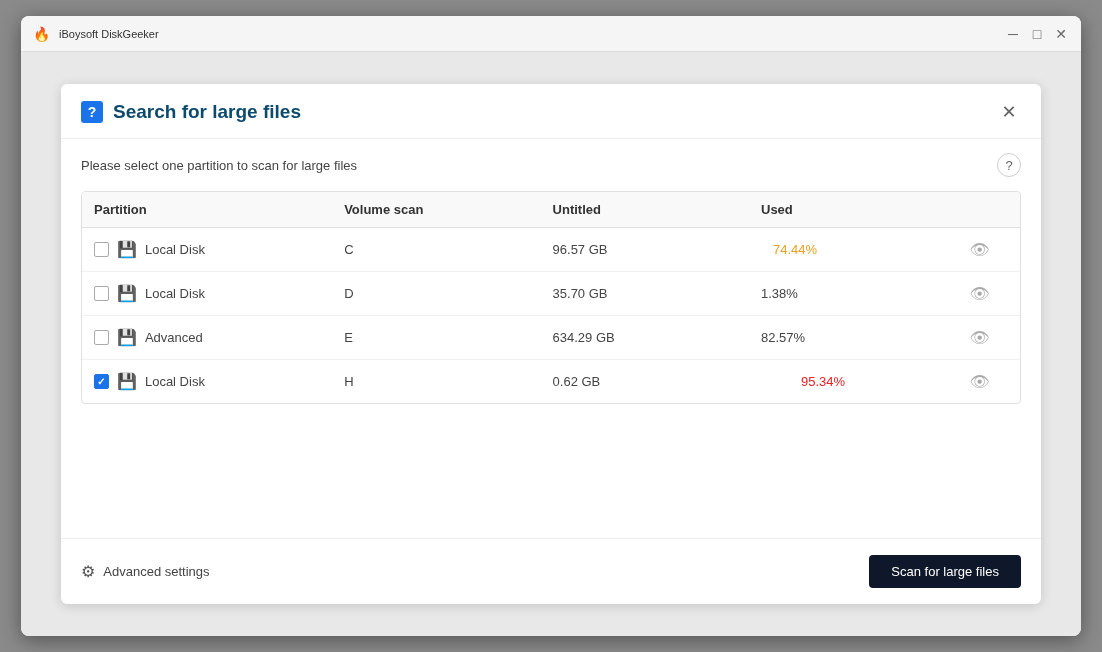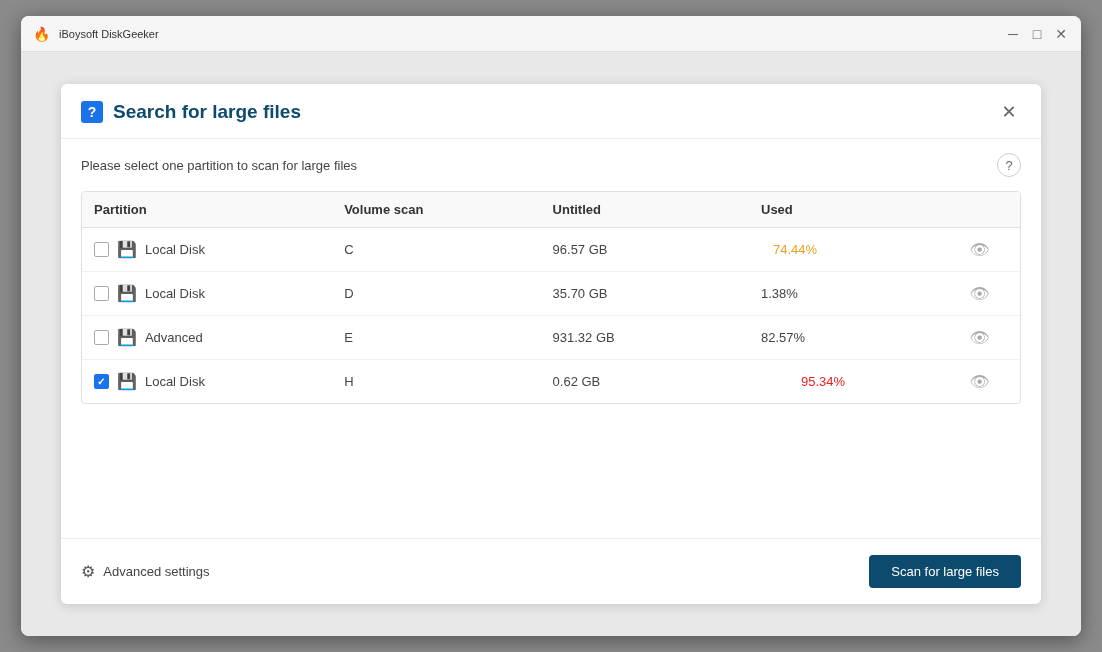--- a/index.html
+++ b/index.html
@@ -232,21 +232,21 @@
       gap: 8px;
       font-size: 13px;
       color: #444;
       cursor: pointer;
       background: none;
       border: none;
       padding: 0;
     }
     .gear-icon { font-size: 16px; color: #555; }
     .scan-btn {
-      background: #0c4a6e;
+      background: #0f172a;
       color: white;
       border: none;
       border-radius: 4px;
       padding: 9px 22px;
       font-size: 13px;
       cursor: pointer;
       font-weight: 500;
     }
   </style>
 </head>
@@ -327,21 +327,21 @@
 
               <tr>
                 <td>
                   <div class="partition-cell">
                     <div class="checkbox"></div>
                     <span class="disk-icon">💾</span>
                     <span>Advanced</span>
                   </div>
                 </td>
                 <td>E</td>
-                <td>931.32 GB</td>
+                <td>634.29 GB</td>
                 <td><span class="used-normal">82.57%</span></td>
                 <td><span class="eye-icon">👁</span></td>
               </tr>
 
               <tr>
                 <td>
                   <div class="partition-cell">
                     <div class="checkbox checked"></div>
                     <span class="disk-icon">💾</span>
                     <span>Local Disk</span>

